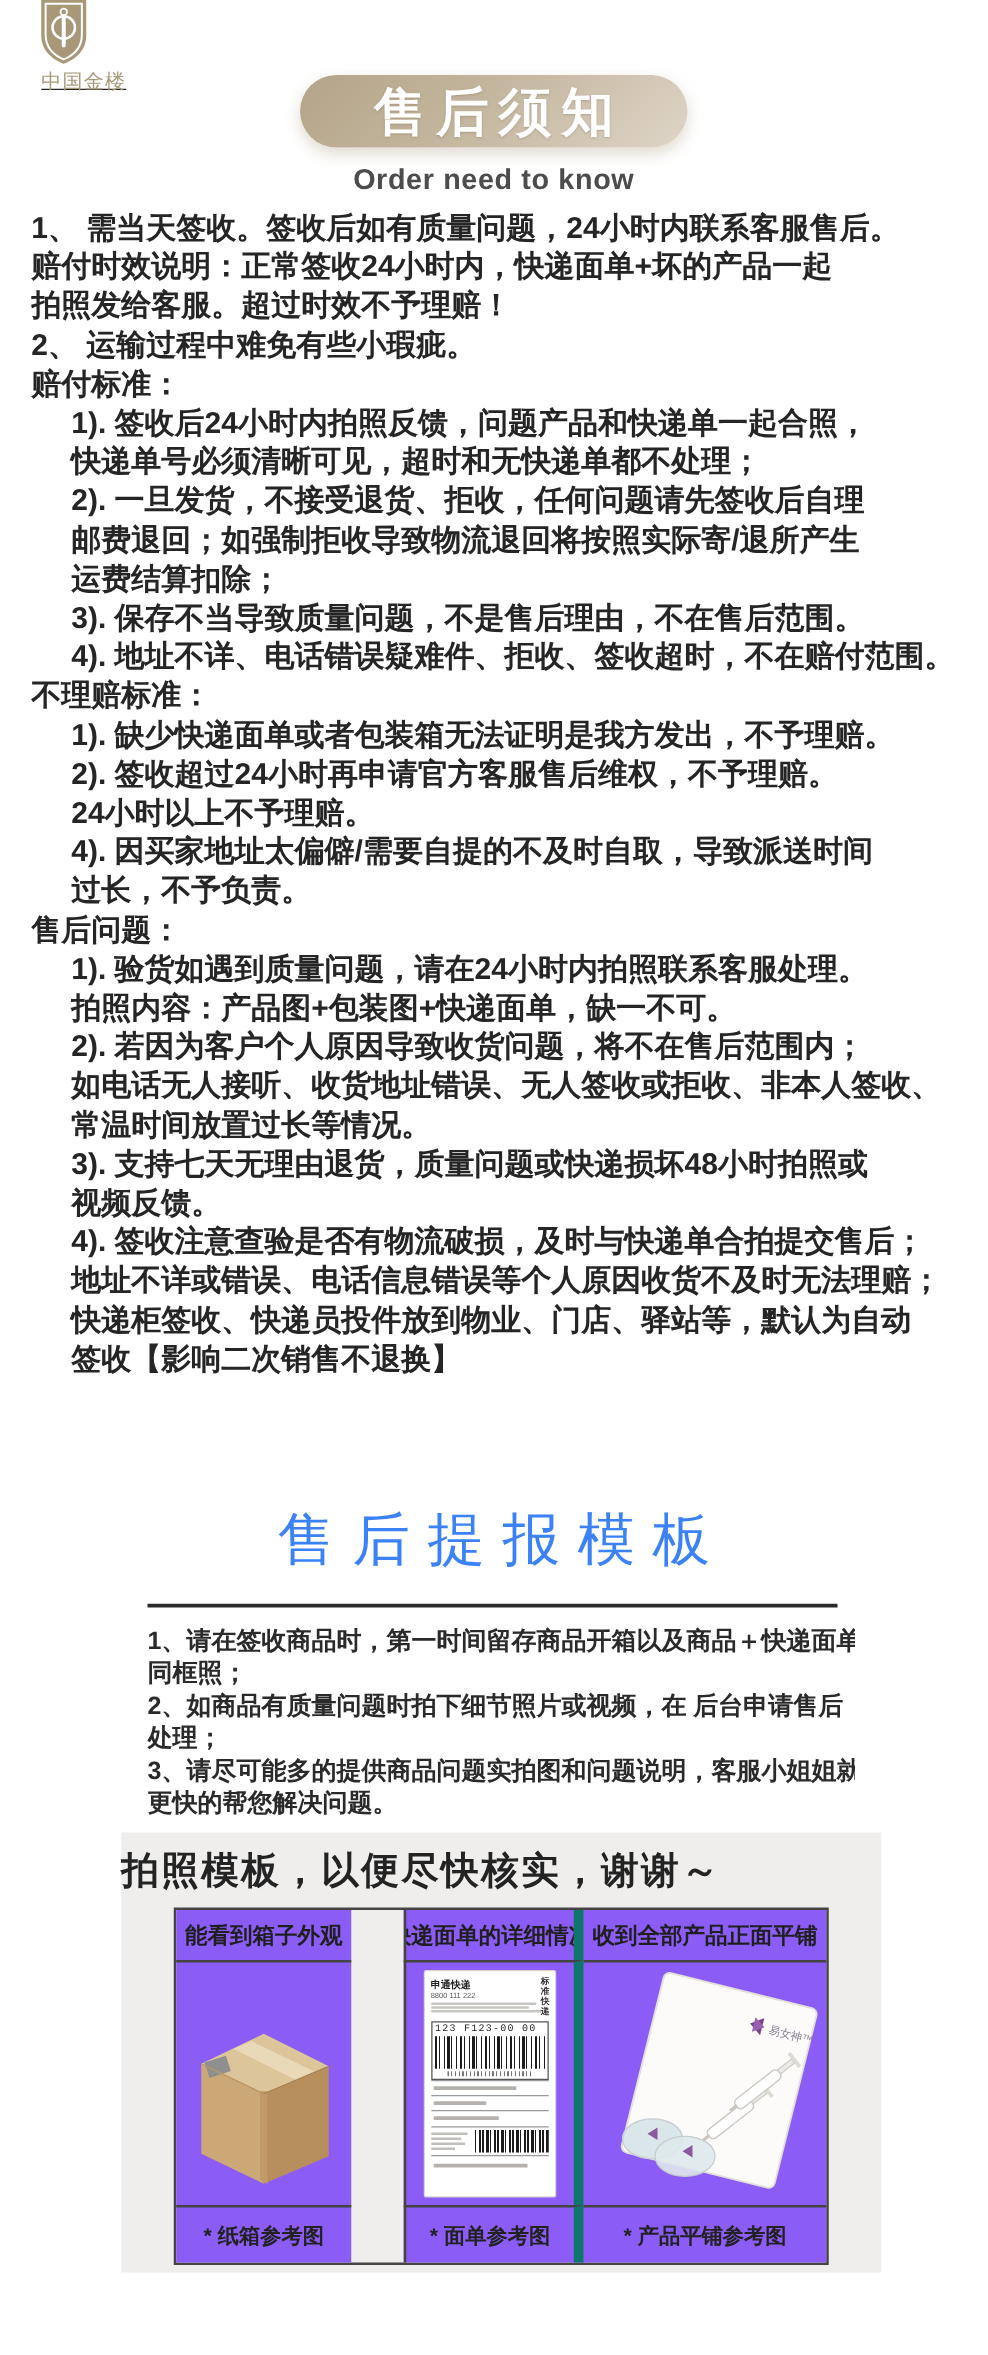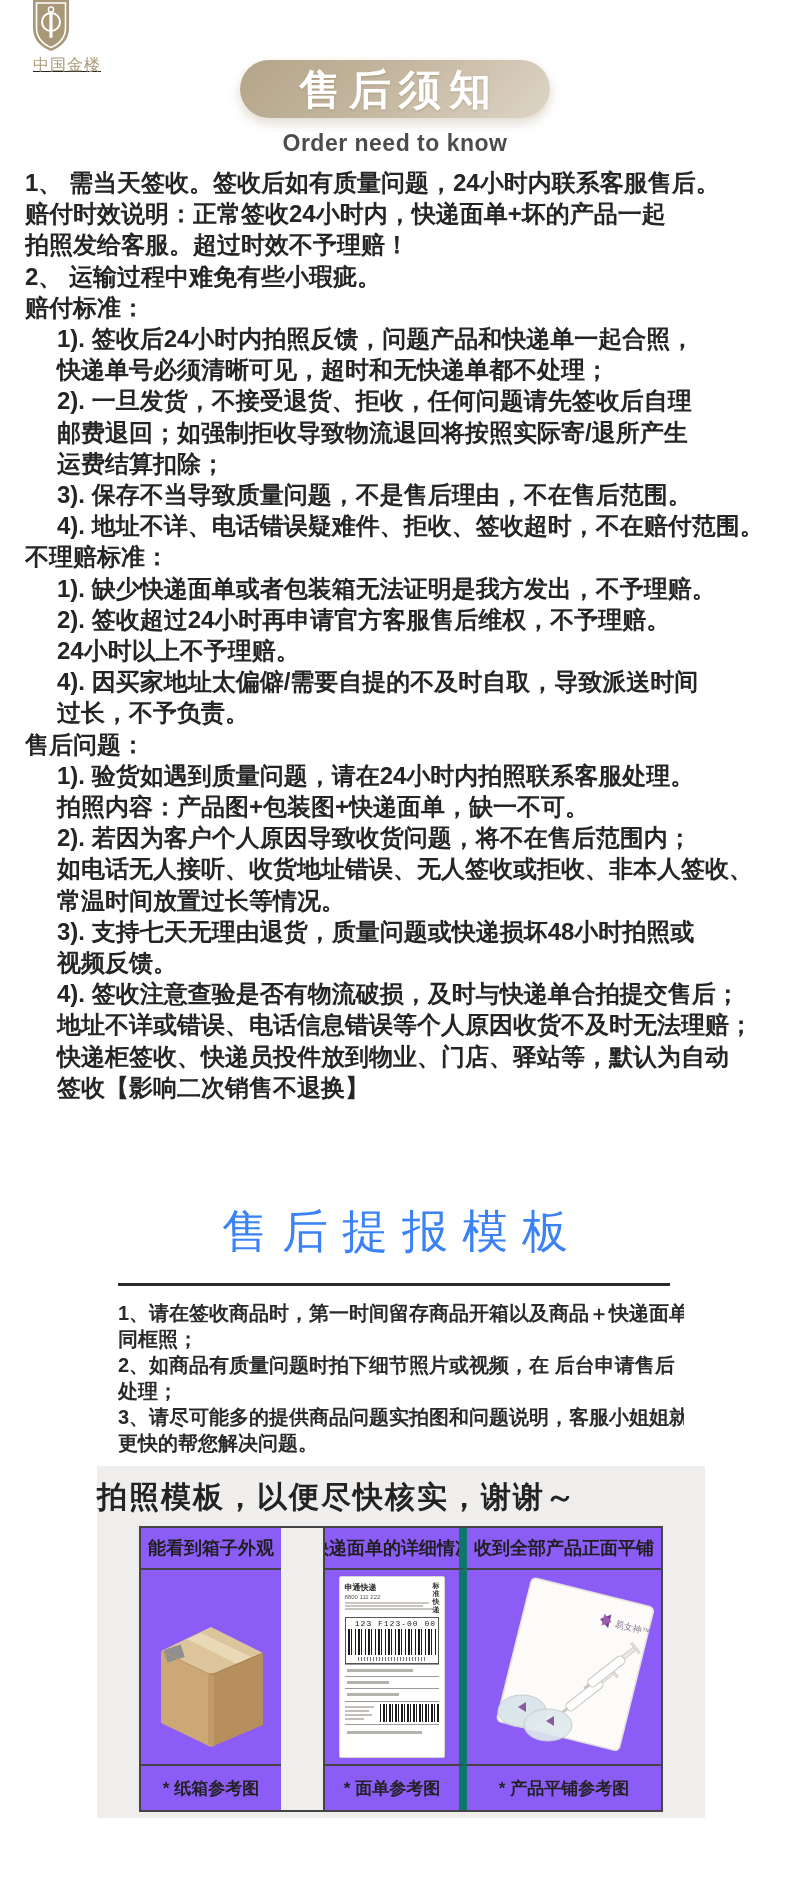--- a/index.html
+++ b/index.html
@@ -82,21 +82,21 @@
     border-radius:2px;box-sizing:border-box;padding:5px 5px;
     font-family:"Liberation Sans","DejaVu Sans",sans-serif;
   }
   .wb-top{display:flex;justify-content:center;}
   .wb-courier{font-size:8px;font-weight:700;color:#222;}
   .wb-track{font-size:6px;color:#555;margin-top:1px;}
   .wb-service{text-align:right;font-size:7px;line-height:8px;color:#333;font-weight:700;}
   .wb-lines{margin-top:2px;}
   .wb-hair{height:2px;background:#c9c6c2;margin-top:1px;}
   .wb-codebox{border:1px solid #555;margin-top:3px;padding:1px 2px;}
-  .wb-code{font-size:8px;letter-spacing:1px;text-align:right;color:#1c1c1c;
+  .wb-code{font-size:8px;letter-spacing:1px;text-align:left;color:#1c1c1c;
     font-family:"Liberation Mono","DejaVu Sans Mono",monospace;}
   .wb-barcode{height:26px;margin-top:1px;
     background:repeating-linear-gradient(90deg,#1b1b1b 0 2px,#fff 2px 3px,#1b1b1b 3px 4px,#fff 4px 7px,#1b1b1b 7px 8px,#fff 8px 10px);}
   .wb-digits{height:4px;margin:2px 10px 1px;
     background:repeating-linear-gradient(90deg,#777 0 1px,transparent 1px 3px);}
   .wb-row{border-top:1px solid #9a9a9a;height:11px;display:flex;align-items:center;}
   .wb-chip{height:3px;background:#b5b2ae;width:60%;margin-left:2px;}
   .wb-bar2wrap{display:flex;border-top:1px solid #9a9a9a;padding-top:2px;margin-top:1px;}
   .wb-bar2left{width:34%;}
   .wb-minihair{height:2px;background:#c2bfbb;margin-top:2px;}

